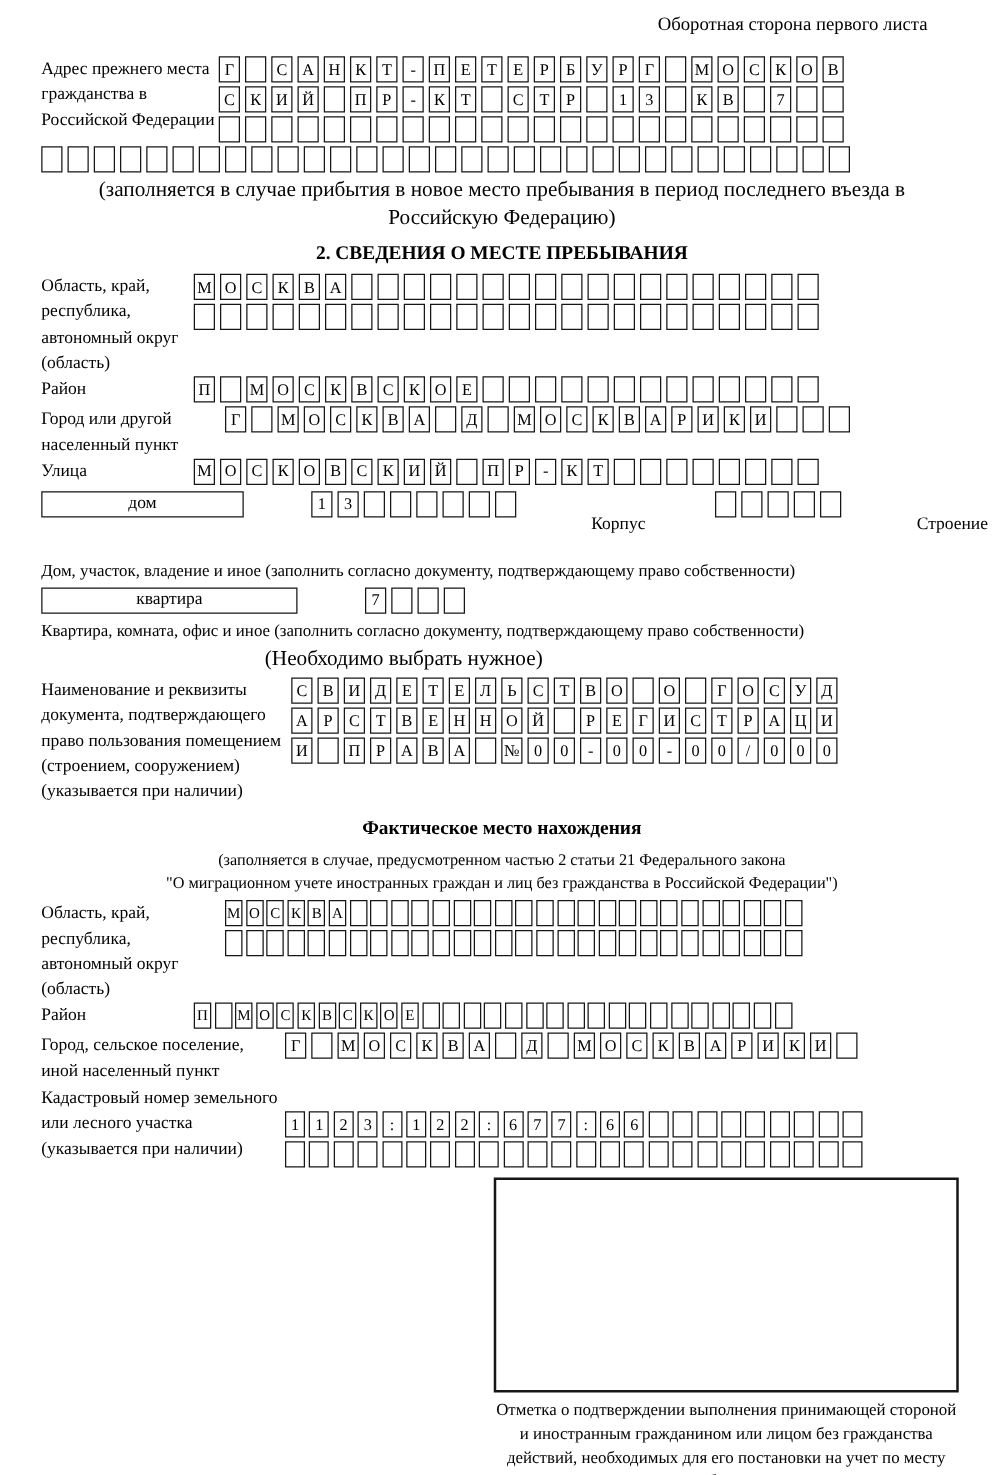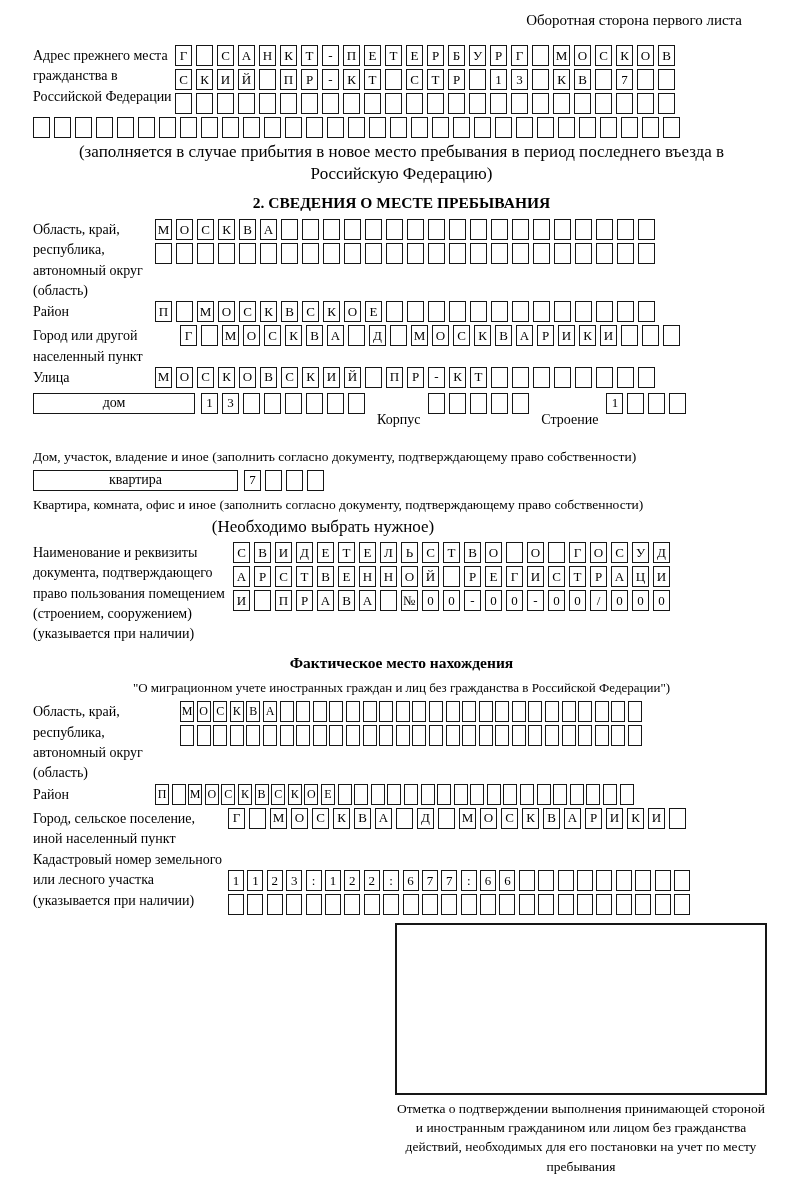--- a/index.html
+++ b/index.html
@@ -24,21 +24,21 @@
   }
   .sm .cell { width:14px; margin-right:2.6px; font-size:12px; }
   .md .cell { width:16px; margin-right:3.4px; }
 
   .w142{width:142px}.w122{width:122px}.w147{width:147px}.w195{width:195px}.w200{width:200px}
 
   .caption { font-size:17px; text-align:center; line-height:1.3; margin:1px 0 5px; }
   .caption-left { font-size:13.5px; text-align:left; line-height:1.3; margin:1px 0 4px; }
   .sec-title { text-align:center; font-weight:bold; font-size:15.5px; margin:9px 0 7px; }
 
-  .domrow { display:flex; align-items:flex-start; margin:2px 0 2px; }
+  .domrow { display:flex; align-items:flex-start; margin:2px 0 2px;gap:48px; }
   .widebox {
     flex:none; height:21px; border:1.6px solid #161616;
     display:flex; align-items:center; justify-content:center; font-size:14px;
   }
   .dom-box { width:162px; margin-right:6px; }
   .kv-box  { width:205px; margin-right:6px; }
   .inlbl { flex:none; font-size:14px; line-height:21px; margin:16px 8px;text-align:right; }
 
   .chkrow { display:flex; align-items:center; margin:4px 0 1px; font-size:14px; }
   .chk {
@@ -449,20 +449,21 @@
           <span class="cell">/</span>
           <span class="cell">0</span>
           <span class="cell">0</span>
           <span class="cell">0</span>
         </div>
     </div>
   </div>
 
   <div class="sec-title">Фактическое место нахождения</div>
   <div class="s3cap">
+    <div>(заполняется в случае, предусмотренном частью 2 статьи 21 Федерального закона</div>
     <div>"О миграционном учете иностранных граждан и лиц без гражданства в Российской Федерации")</div>
   </div>
 
   <div class="field">
     <div class="flabel w147">Область, край, республика, автономный округ (область)</div>
     <div class="rows sm">
       <div class="cells">
           <span class="cell">М</span>
           <span class="cell">О</span>
           <span class="cell">С</span>

